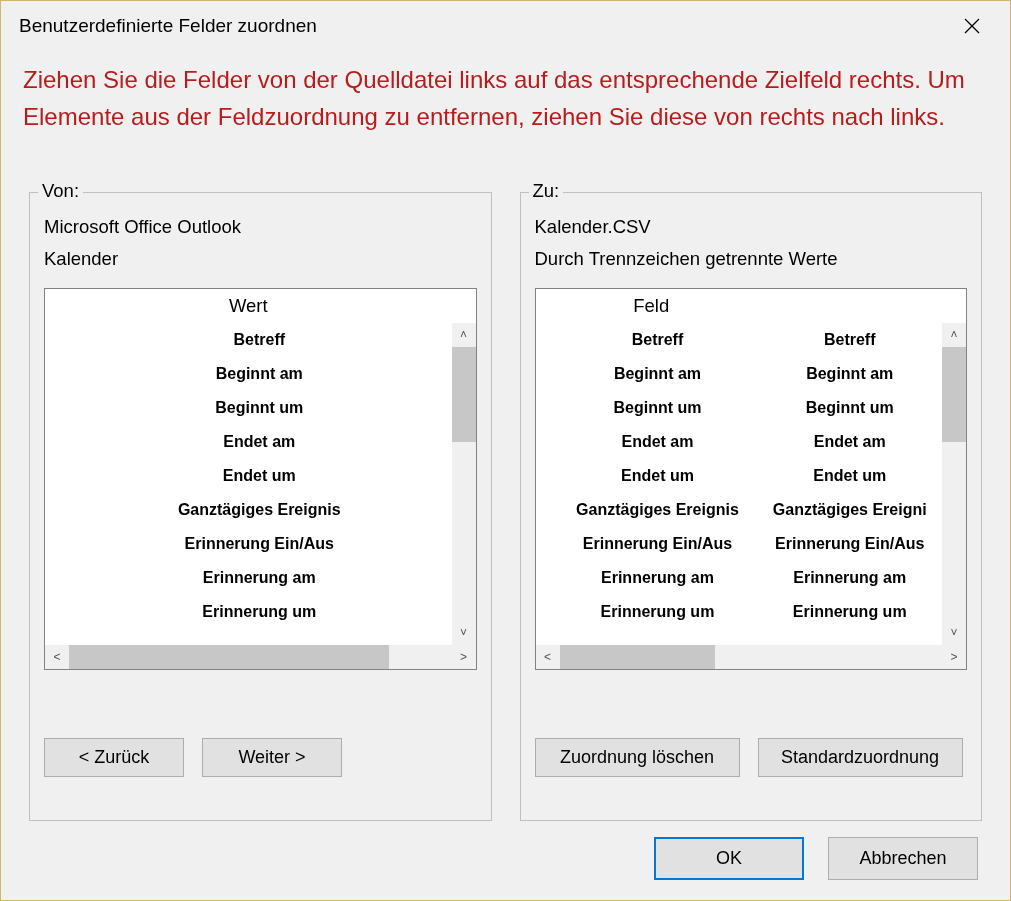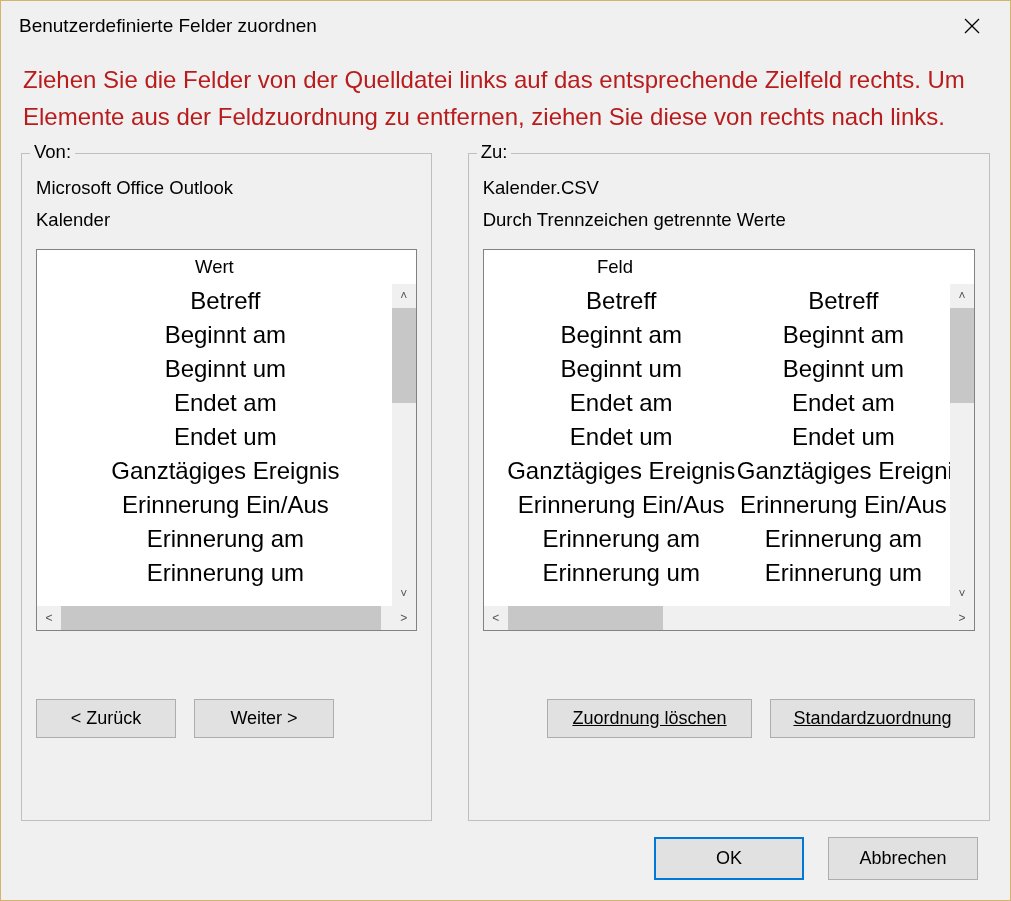--- a/index.html
+++ b/index.html
@@ -38,23 +38,24 @@
     }
     .close svg { width: 16px; height: 16px; stroke: #000; stroke-width: 1.2; }
     .instructions {
       padding: 10px 22px 18px 22px;
       font-size: 24px;
       color: #b91c1c;
       line-height: 1.55;
     }
     .panes {
       display: flex;
-      gap: 36px;
-      padding: 0 20px;
+      gap: 28px;
+      padding: 0 28px;
       flex: 1;
+      margin-top: 39px;
     }
     .pane {
       flex: 1;
       border: 1px solid #bfbfbf;
       background: #f0f0f0;
       padding: 10px 14px 14px 14px;
       display: flex;
       flex-direction: column;
       position: relative;
     }
@@ -89,23 +90,24 @@
     .list-header .col { flex: 1; }
     .list-body {
       flex: 1;
       overflow: hidden;
       position: relative;
       display: flex;
     }
     .list-rows {
       flex: 1;
       padding-left: 22px;
-      font-size: 24px;
+      font-size: 16px;
       line-height: 34px;
       overflow: hidden;
+      font-weight: bold;
     }
     .list-rows .row { display: flex; white-space: nowrap; }
     .list-rows .row .c1 { flex: 0 0 52%; overflow: hidden; text-overflow: clip; }
     .list-rows .row .c2 { flex: 1; overflow: hidden; text-overflow: clip; }
     .single .list-rows .row .c1 { flex: 1; }
     .vscroll {
       width: 24px;
       background: #f0f0f0;
       display: flex;
       flex-direction: column;
@@ -134,21 +136,21 @@
       display:flex; align-items:center; justify-content:center;
       font-size:12px; color:#555; cursor:pointer;
     }
     .hscroll .thumb { height:100%; background:#c7c7c7; width: 320px; }
     .hscroll .track { flex:1; }
     .pane-buttons {
       display: flex;
       margin-top: 68px;
       gap: 18px;
     }
-    .pane-buttons.right { justify-content: flex-end; text-decoration: underline; }
+    .pane-buttons.right { justify-content: flex-start; }
     .pane-buttons.left { justify-content: flex-start; }
     .btn {
       background: #e1e1e1;
       border: 1px solid #adadad;
       font-size: 18px;
       padding: 8px 18px;
       min-width: 140px;
       text-align: center;
       cursor: pointer;
       font-family: inherit;

